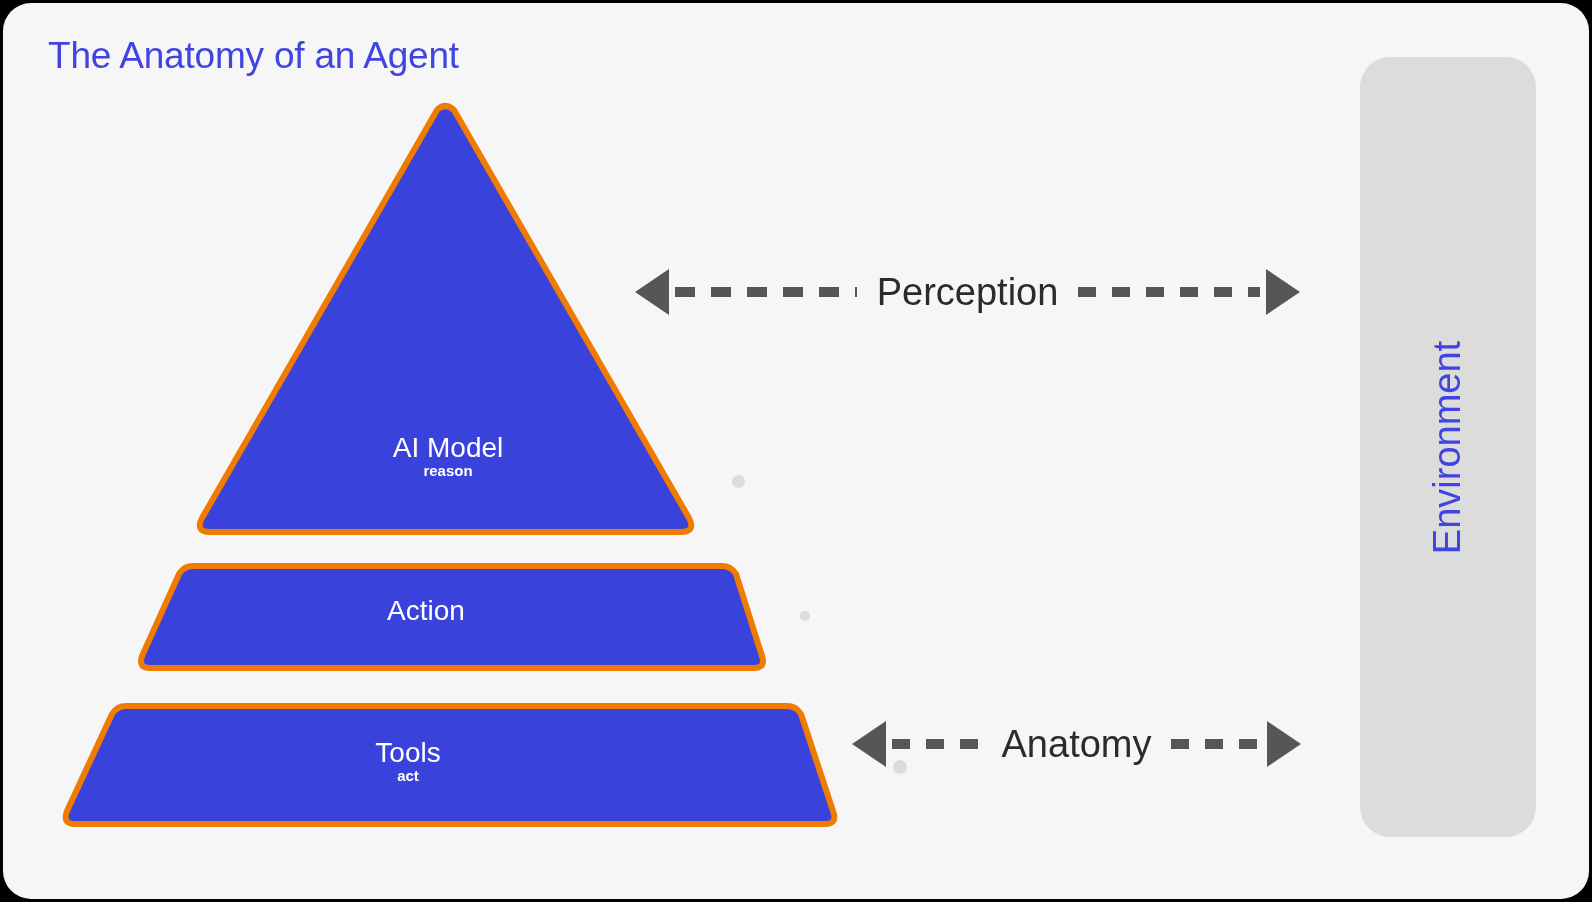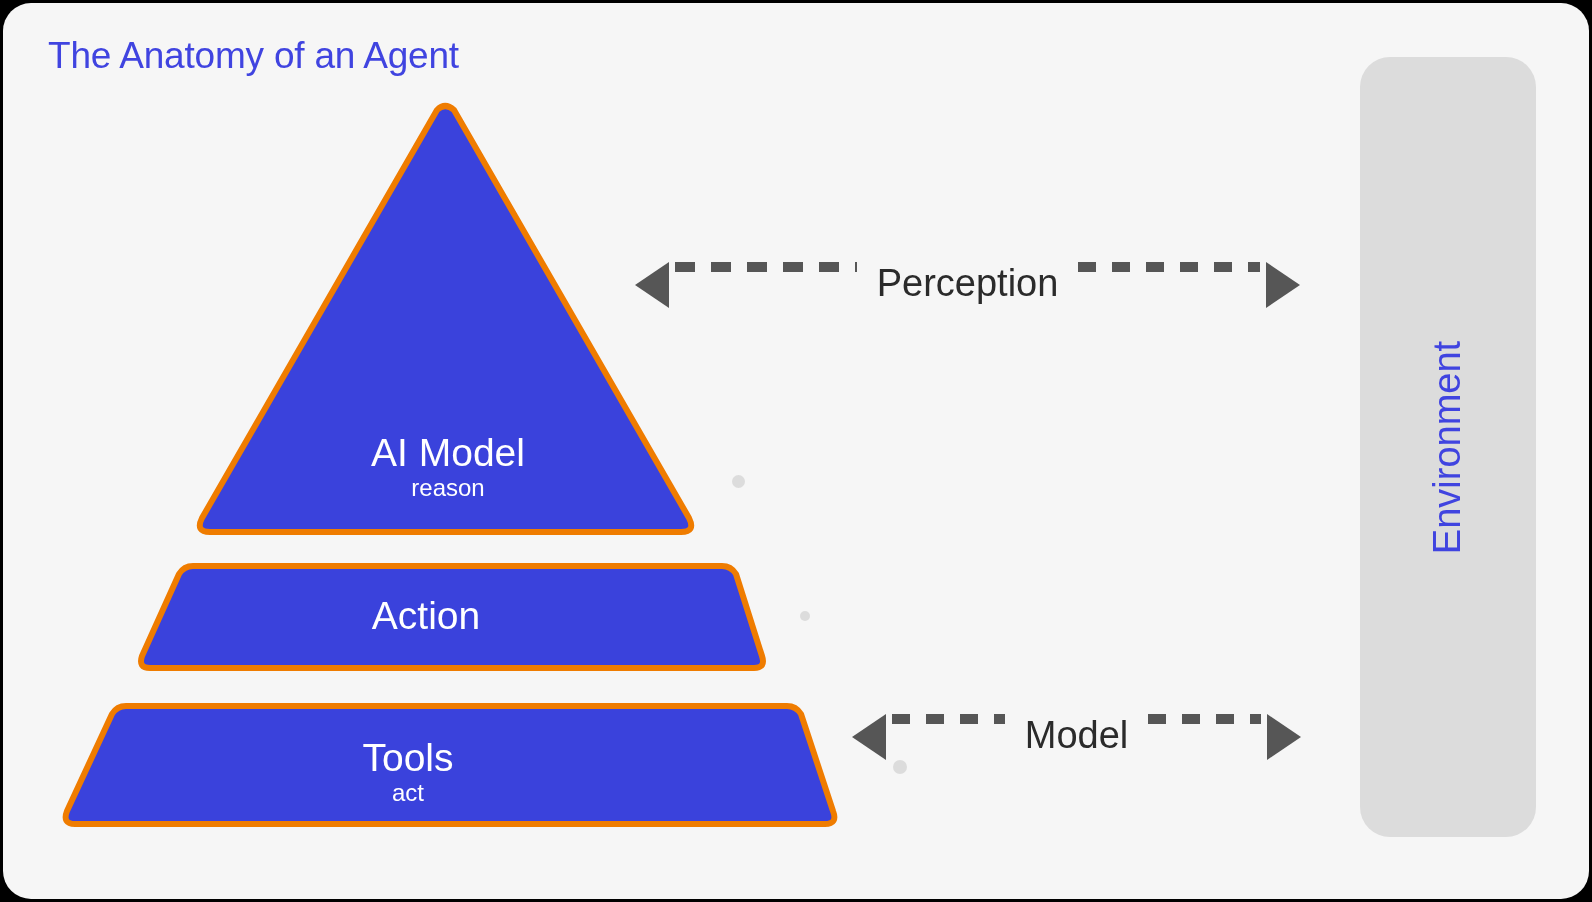--- a/index.html
+++ b/index.html
@@ -49,37 +49,38 @@
     height: 760px;
   }
   .layer-label {
     position: absolute;
     width: 100%;
     text-align: center;
     color: #ffffff;
     pointer-events: none;
   }
   .layer-title {
-    font-size: 39px;
+    font-size: 28px;
     font-weight: 400;
     line-height: 1.05;
   }
   .layer-sub {
-    font-size: 24px;
-    font-weight: 400;
+    font-size: 15px;
+    font-weight: 700;
     line-height: 1.2;
   }
   #ai-text   { left: 0; top: 345px; }
   #mem-text  { left: -22px; top: 508px; }
   #tool-text { left: -40px; top: 650px; }
 
   
   .flow-row {
     position: absolute;
     display: flex;
+    align-items: center;
     height: 60px;
   }
   #perception-row { left: 632px; top: 259px; width: 665px; }
   #action-row     { left: 849px; top: 711px; width: 449px; }
 
   .arrow-head {
     width: 0;
     height: 0;
     flex: none;
   }
@@ -207,21 +208,21 @@
       <div class="arrow-head arrow-left"></div>
       <div class="dash-line"></div>
       <div class="flow-label">Perception</div>
       <div class="dash-line short"></div>
       <div class="arrow-head arrow-right"></div>
     </div>
 
     <div class="flow-row" id="action-row">
       <div class="arrow-head arrow-left"></div>
       <div class="dash-line short"></div>
-      <div class="flow-label">Model</div>
+      <div class="flow-label">Anatomy</div>
       <div class="dash-line short"></div>
       <div class="arrow-head arrow-right"></div>
     </div>
 
     <div class="dot" id="dot-1"></div>
     <div class="dot" id="dot-2"></div>
     <div class="dot" id="dot-3"></div>
 
     <div id="environment">
       <div id="environment-label">Environment</div>

